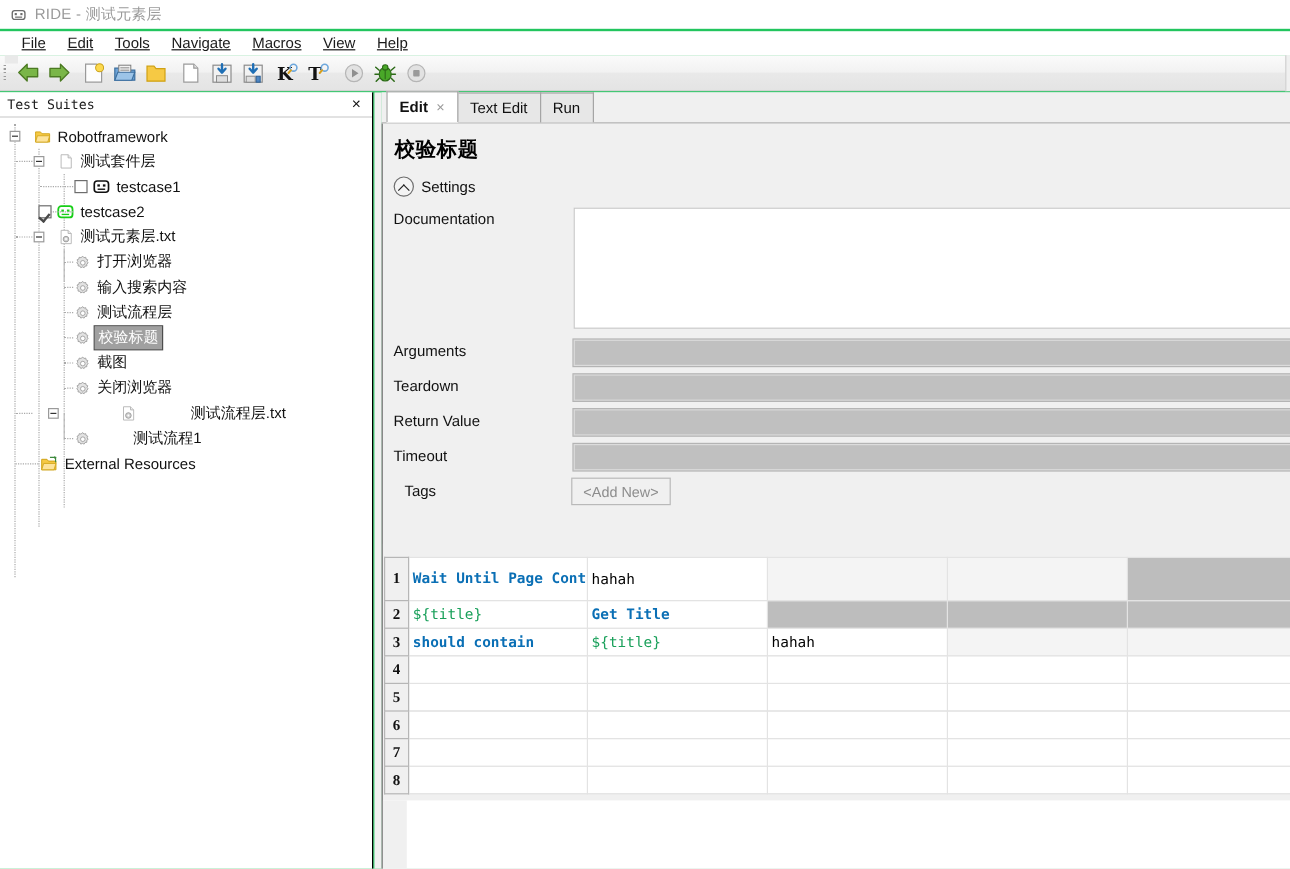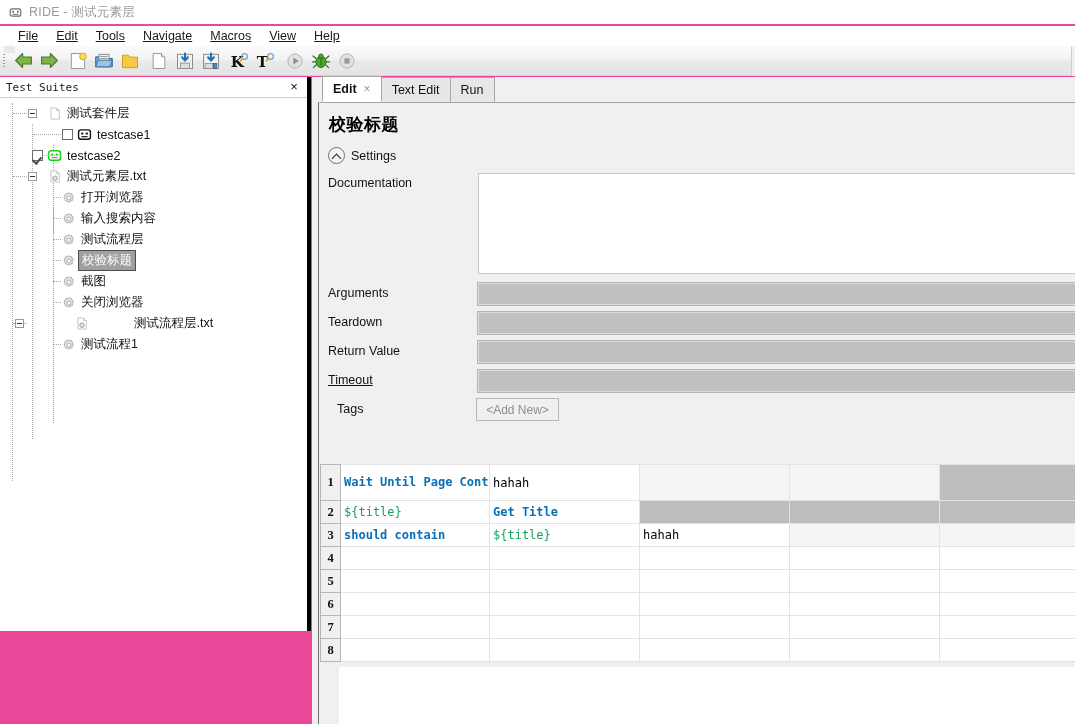--- a/index.html
+++ b/index.html
@@ -4,21 +4,21 @@
 <style>
   * { box-sizing: border-box; }
   html, body {
     margin: 0; padding: 0;
     width: 1075px; height: 724px;
     overflow: hidden;
     background: #ffffff;
     font-family: "Liberation Sans", sans-serif;
     -webkit-font-smoothing: none;
   }
-  #app { position: relative; width: 1075px; height: 724px; background:#ec4899; }
+  #app { position: relative; width: 1075px; height: 724px; background:#22c55e; }
 
   
   .titlebar {
     position:absolute; left:0; top:0; width:1075px; height:24px;
     background:#ffffff;
     display:flex; align-items:center; padding-left:9px;
   }
   .titlebar .tb-icon { width:13px; height:13px; margin-right:7px; flex:none; }
   .titlebar .tb-text {
     font-size:12.5px; color:#9a9a9a; letter-spacing:.2px;
@@ -57,22 +57,22 @@
     justify-content:center; cursor:default;
   }
   .tb-sep { width:3px; }
   .tb-rightedge {
     position:absolute; right:0; top:46px; width:4px; height:30px;
     background:#f0f0f0; border-left:1px solid #d0d0d0;
   }
 
   
   .leftpanel {
-    position:absolute; left:0; top:77px; width:311px; height:554px;
-    background:#ffffff; border-right:4px solid #000000;
+    position:absolute; left:0; top:77px; width:311px; height:647px;
+    background:#ffffff; border-right:1px solid #000000;
   }
   .lp-header {
     position:relative; height:21px; width:100%;
     background:#ffffff; border-bottom:1px solid #cfcfcf;
     display:flex; align-items:center;
   }
   .lp-title {
     font-family:"DejaVu Sans Mono", monospace;
     font-size:11px; color:#1a1a1a; padding-left:6px; letter-spacing:0px;
   }
@@ -349,20 +349,28 @@
       <span class="lp-close">×</span>
     </div>
 
     <div class="tree">
 
       <div class="dotline" style="left:12px; top:5px; height:378px;"></div>
       <div class="dotline" style="left:32px; top:26px; height:315px;"></div>
       <div class="dotline" style="left:53px; top:47px; height:89px;"></div>
       <div class="dotline" style="left:53px; top:110px; height:215px;"></div>
 
+      <div class="trow" style="padding-left:8px;">
+        <div class="expander"></div>
+        <svg class="ico" width="15" height="14" viewBox="0 0 24 24" style="margin-left:11px">
+          <path d="M2 5 H9 L11 7.6 H22 V19.5 H2 Z" fill="#f6c944" stroke="#cfa114" stroke-width="1.3"></path>
+          <path d="M2 19.5 L4.6 10.5 H22 L19.4 19.5 Z" fill="#fde39a" stroke="#cfa114" stroke-width="1.1"></path>
+        </svg>
+        <span class="tlabel">Robotframework</span>
+      </div>
 
       <div class="trow" style="padding-left:28px;">
         <div class="dothz" style="left:13px; top:10px; width:14px;"></div>
         <div class="expander"></div>
         <svg class="ico" width="14" height="15" viewBox="0 0 24 24" style="margin-left:11px">
           <path d="M5 2.5 H15 L19.5 7 V21.5 H5 Z" fill="#ffffff" stroke="#b4b4b4" stroke-width="1.3"></path>
           <path d="M15 2.5 V7 H19.5" fill="#ececec" stroke="#b4b4b4" stroke-width="1.3"></path>
         </svg>
         <span class="tlabel">测试套件层</span>
       </div>
@@ -450,42 +458,52 @@
 
       <div class="trow" style="padding-left:62px;">
         <div class="dothz" style="left:53px; top:10px; width:8px;"></div>
         <svg class="ico" width="14" height="14" viewBox="0 0 24 24">
           <path d="M12 2.6 l1.6 2.1 2.6-.6 .5 2.6 2.5 1 -1.1 2.4 1.6 2.1 -2.1 1.6 .2 2.6 -2.6 .3 -1.3 2.3 -2.4-1.1 -2.4 1.1 -1.3-2.3 -2.6-.3 .2-2.6 -2.1-1.6 1.6-2.1 -1.1-2.4 2.5-1 .5-2.6 2.6 .6 Z" fill="#e3e3e3" stroke="#9a9a9a" stroke-width="1.2" stroke-linejoin="round"></path>
           <circle cx="12" cy="12" r="3.3" fill="#ffffff" stroke="#9a9a9a" stroke-width="1.2"></circle>
         </svg>
         <span class="tlabel">关闭浏览器</span>
       </div>
 
-      <div class="trow" style="padding-left:15px;gap:40px;">
+      <div class="trow" style="padding-left:40px;gap:40px;">
         <div class="dothz" style="left:13px; top:10px; width:14px;"></div>
         <div class="expander"></div>
         <svg class="ico" width="14" height="15" viewBox="0 0 24 24" style="margin-left:11px">
           <path d="M5 2.5 H15 L19.5 7 V21.5 H5 Z" fill="#ffffff" stroke="#b4b4b4" stroke-width="1.3"></path>
           <path d="M15 2.5 V7 H19.5" fill="#ececec" stroke="#b4b4b4" stroke-width="1.3"></path>
           <circle cx="12" cy="15" r="4" fill="#d2d2d2" stroke="#949494" stroke-width="1.2"></circle>
           <circle cx="12" cy="15" r="1.4" fill="#ffffff"></circle>
         </svg>
         <span class="tlabel">测试流程层.txt</span>
       </div>
 
-      <div class="trow" style="padding-left:62px;">
+      <div class="trow" style="padding-left:62px;gap:30px;">
         <div class="dothz" style="left:53px; top:10px; width:8px;"></div>
         <div class="dotline" style="left:53px; top:-10px; height:21px;"></div>
         <svg class="ico" width="14" height="14" viewBox="0 0 24 24">
           <path d="M12 2.6 l1.6 2.1 2.6-.6 .5 2.6 2.5 1 -1.1 2.4 1.6 2.1 -2.1 1.6 .2 2.6 -2.6 .3 -1.3 2.3 -2.4-1.1 -2.4 1.1 -1.3-2.3 -2.6-.3 .2-2.6 -2.1-1.6 1.6-2.1 -1.1-2.4 2.5-1 .5-2.6 2.6 .6 Z" fill="#e3e3e3" stroke="#9a9a9a" stroke-width="1.2" stroke-linejoin="round"></path>
           <circle cx="12" cy="12" r="3.3" fill="#ffffff" stroke="#9a9a9a" stroke-width="1.2"></circle>
         </svg>
         <span class="tlabel">测试流程1</span>
       </div>
 
+      <div class="trow" style="padding-left:33px;">
+        <div class="dothz" style="left:13px; top:10px; width:19px;"></div>
+        <svg class="ico" width="16" height="15" viewBox="0 0 24 24">
+          <path d="M2 6 H9 L11 8.4 H21 V20 H2 Z" fill="#f6c944" stroke="#cfa114" stroke-width="1.3"></path>
+          <path d="M2 20 L4.6 11.5 H21 L18.4 20 Z" fill="#fde39a" stroke="#cfa114" stroke-width="1.1"></path>
+          <path d="M13 3.5 L20.5 3.5 L20.5 10" fill="none" stroke="#3d8a3d" stroke-width="1.6"></path>
+          <path d="M18.5 1.8 L22 3.5 L18.5 5.2 Z" fill="#3d8a3d"></path>
+        </svg>
+        <span class="tlabel">External Resources</span>
+      </div>
 
     </div>
   </div>
 
   <div class="splitter"></div>
 
   <div class="rightpanel">
 
     <div class="tabstrip">
       <div class="tab active">
@@ -516,21 +534,21 @@
 
         <span class="flabel" style="left:9px; top:113px;">Arguments</span>
         <div class="finput" style="top:110px;"></div>
 
         <span class="flabel" style="left:9px; top:142px;">Teardown</span>
         <div class="finput" style="top:139px;"></div>
 
         <span class="flabel" style="left:9px; top:171px;">Return Value</span>
         <div class="finput" style="top:168px;"></div>
 
-        <span class="flabel" style="left:9px; top:200px;text-decoration:underline;">Timeout</span>
+        <span class="flabel" style="left:9px; top:200px;">Timeout</span>
         <div class="finput" style="top:197px;"></div>
 
         <span class="flabel" style="left:18px; top:229px;">Tags</span>
         <div class="tagbtn" style="top:225px;">&lt;Add New&gt;</div>
       </div>
 
       <div class="gridtopstrip"></div>
 
       <div class="gridwrap">
         <table class="grid">

